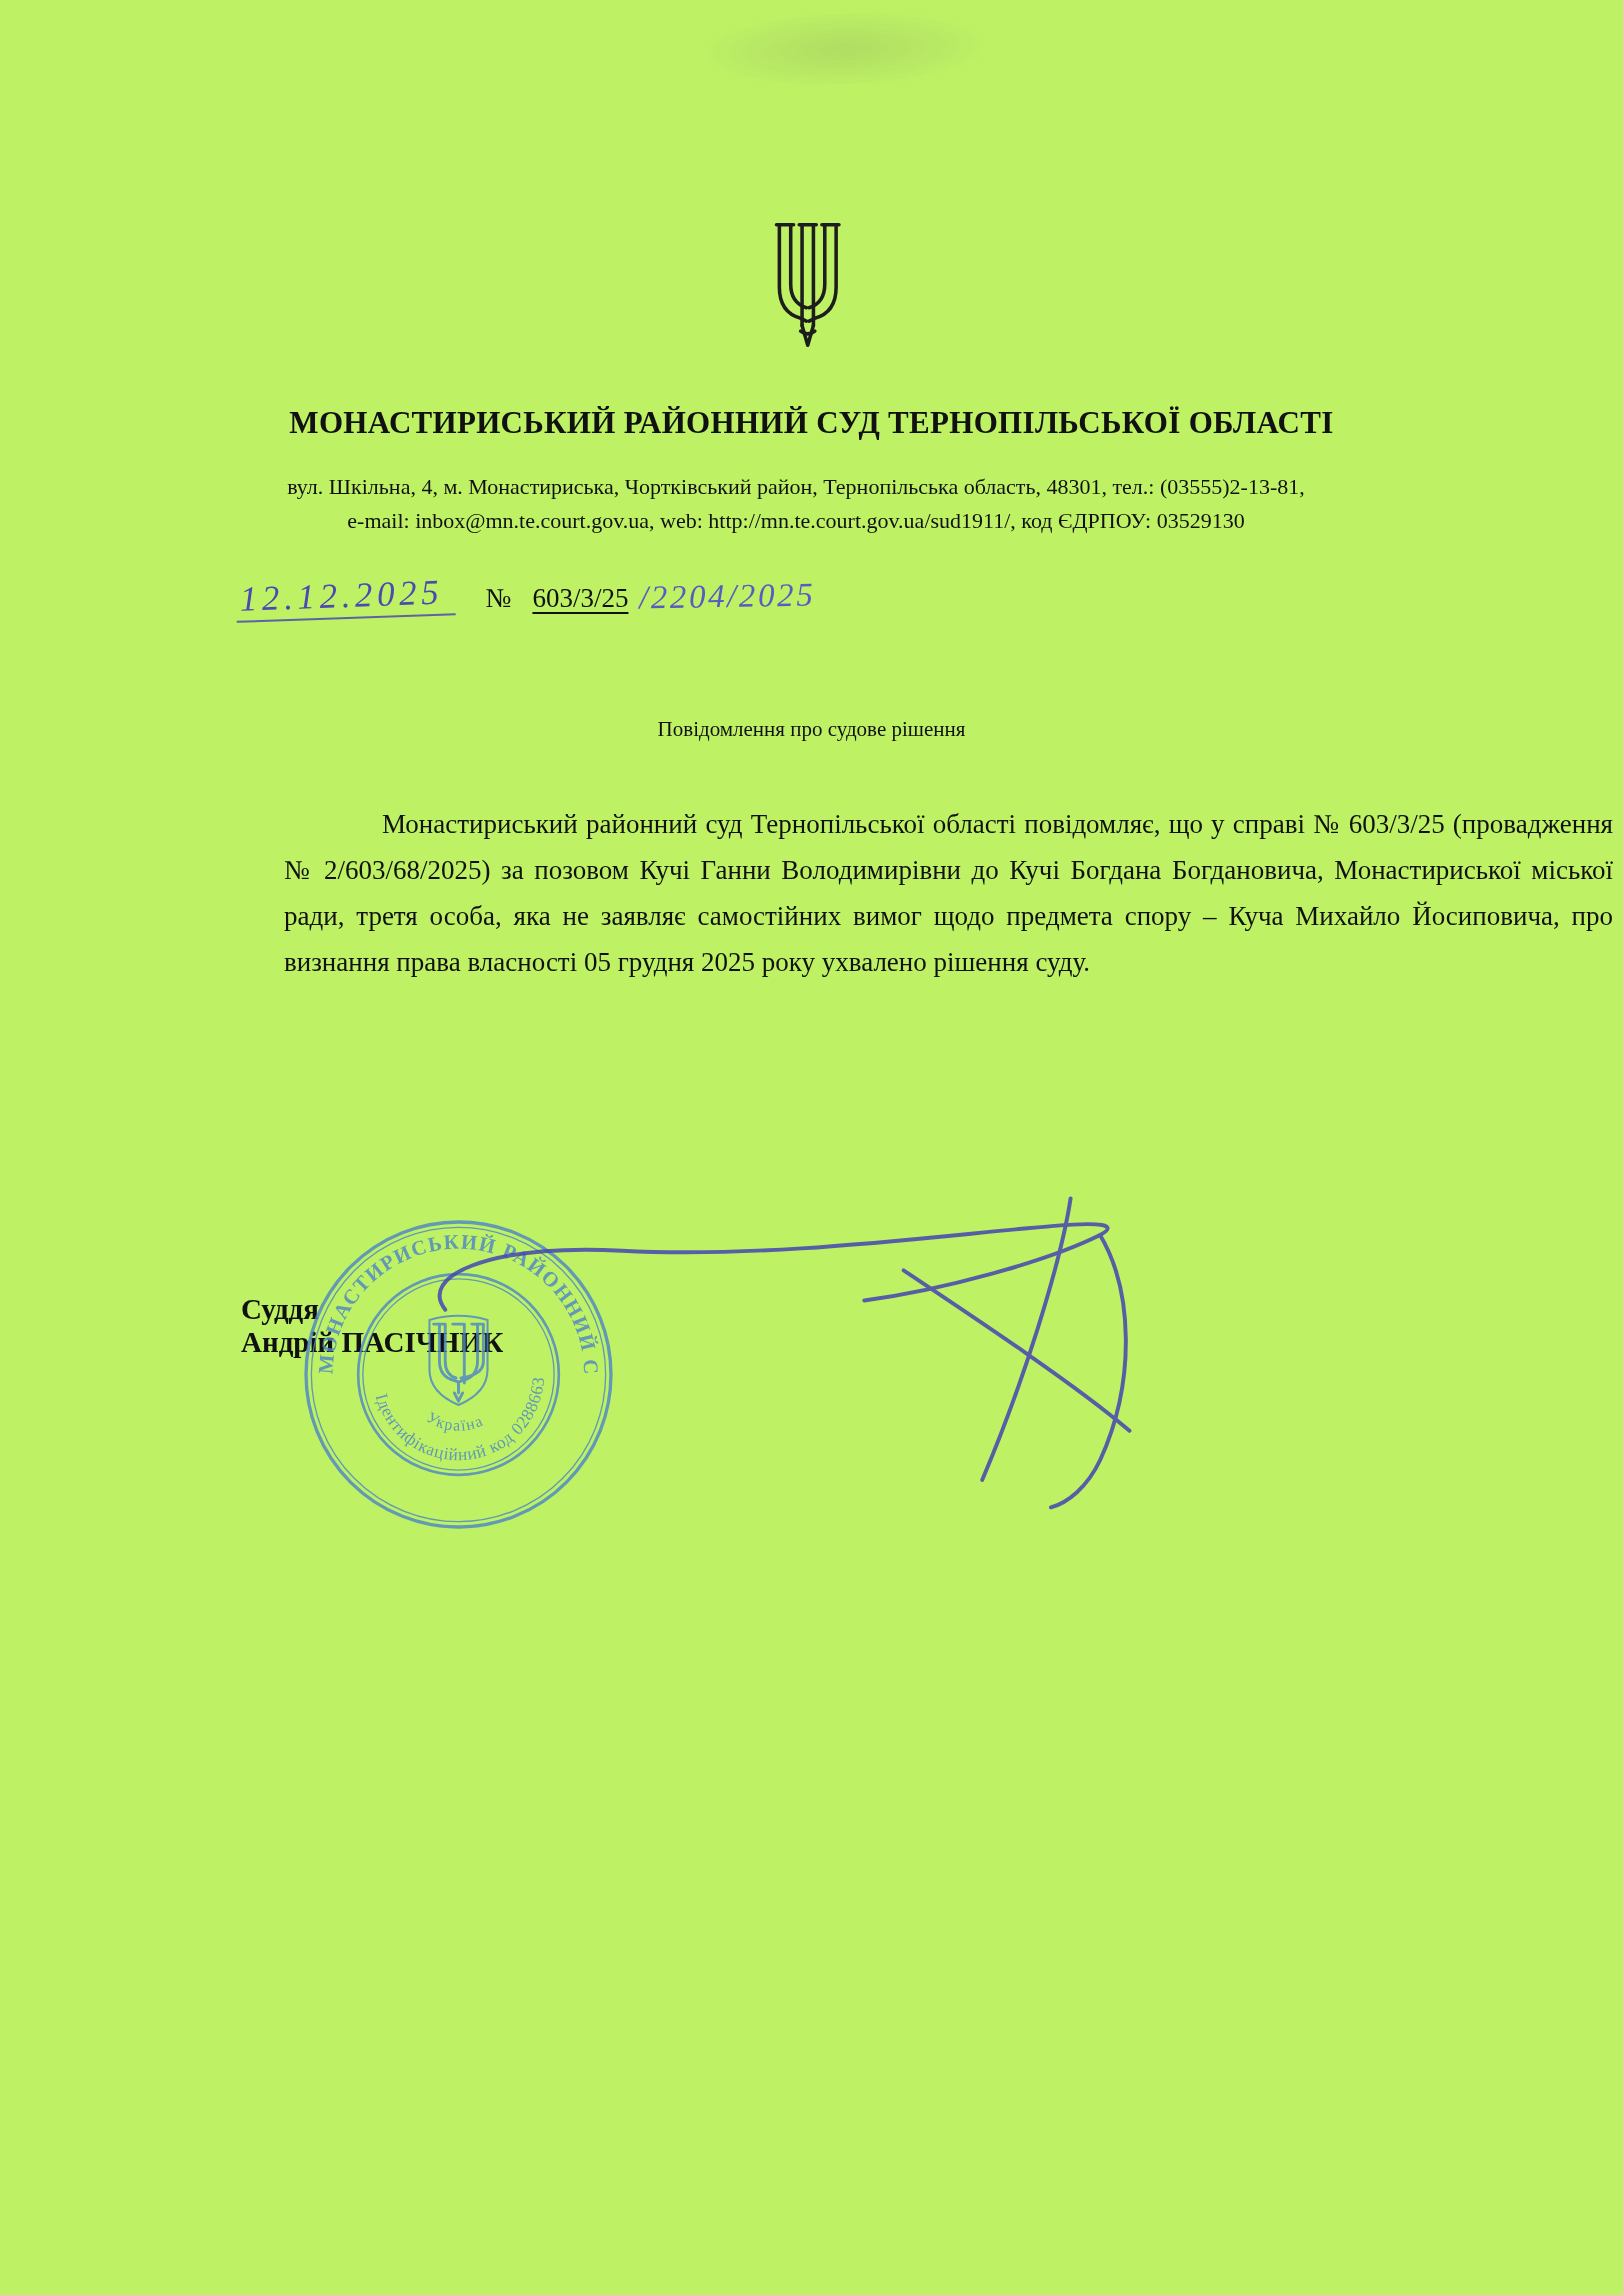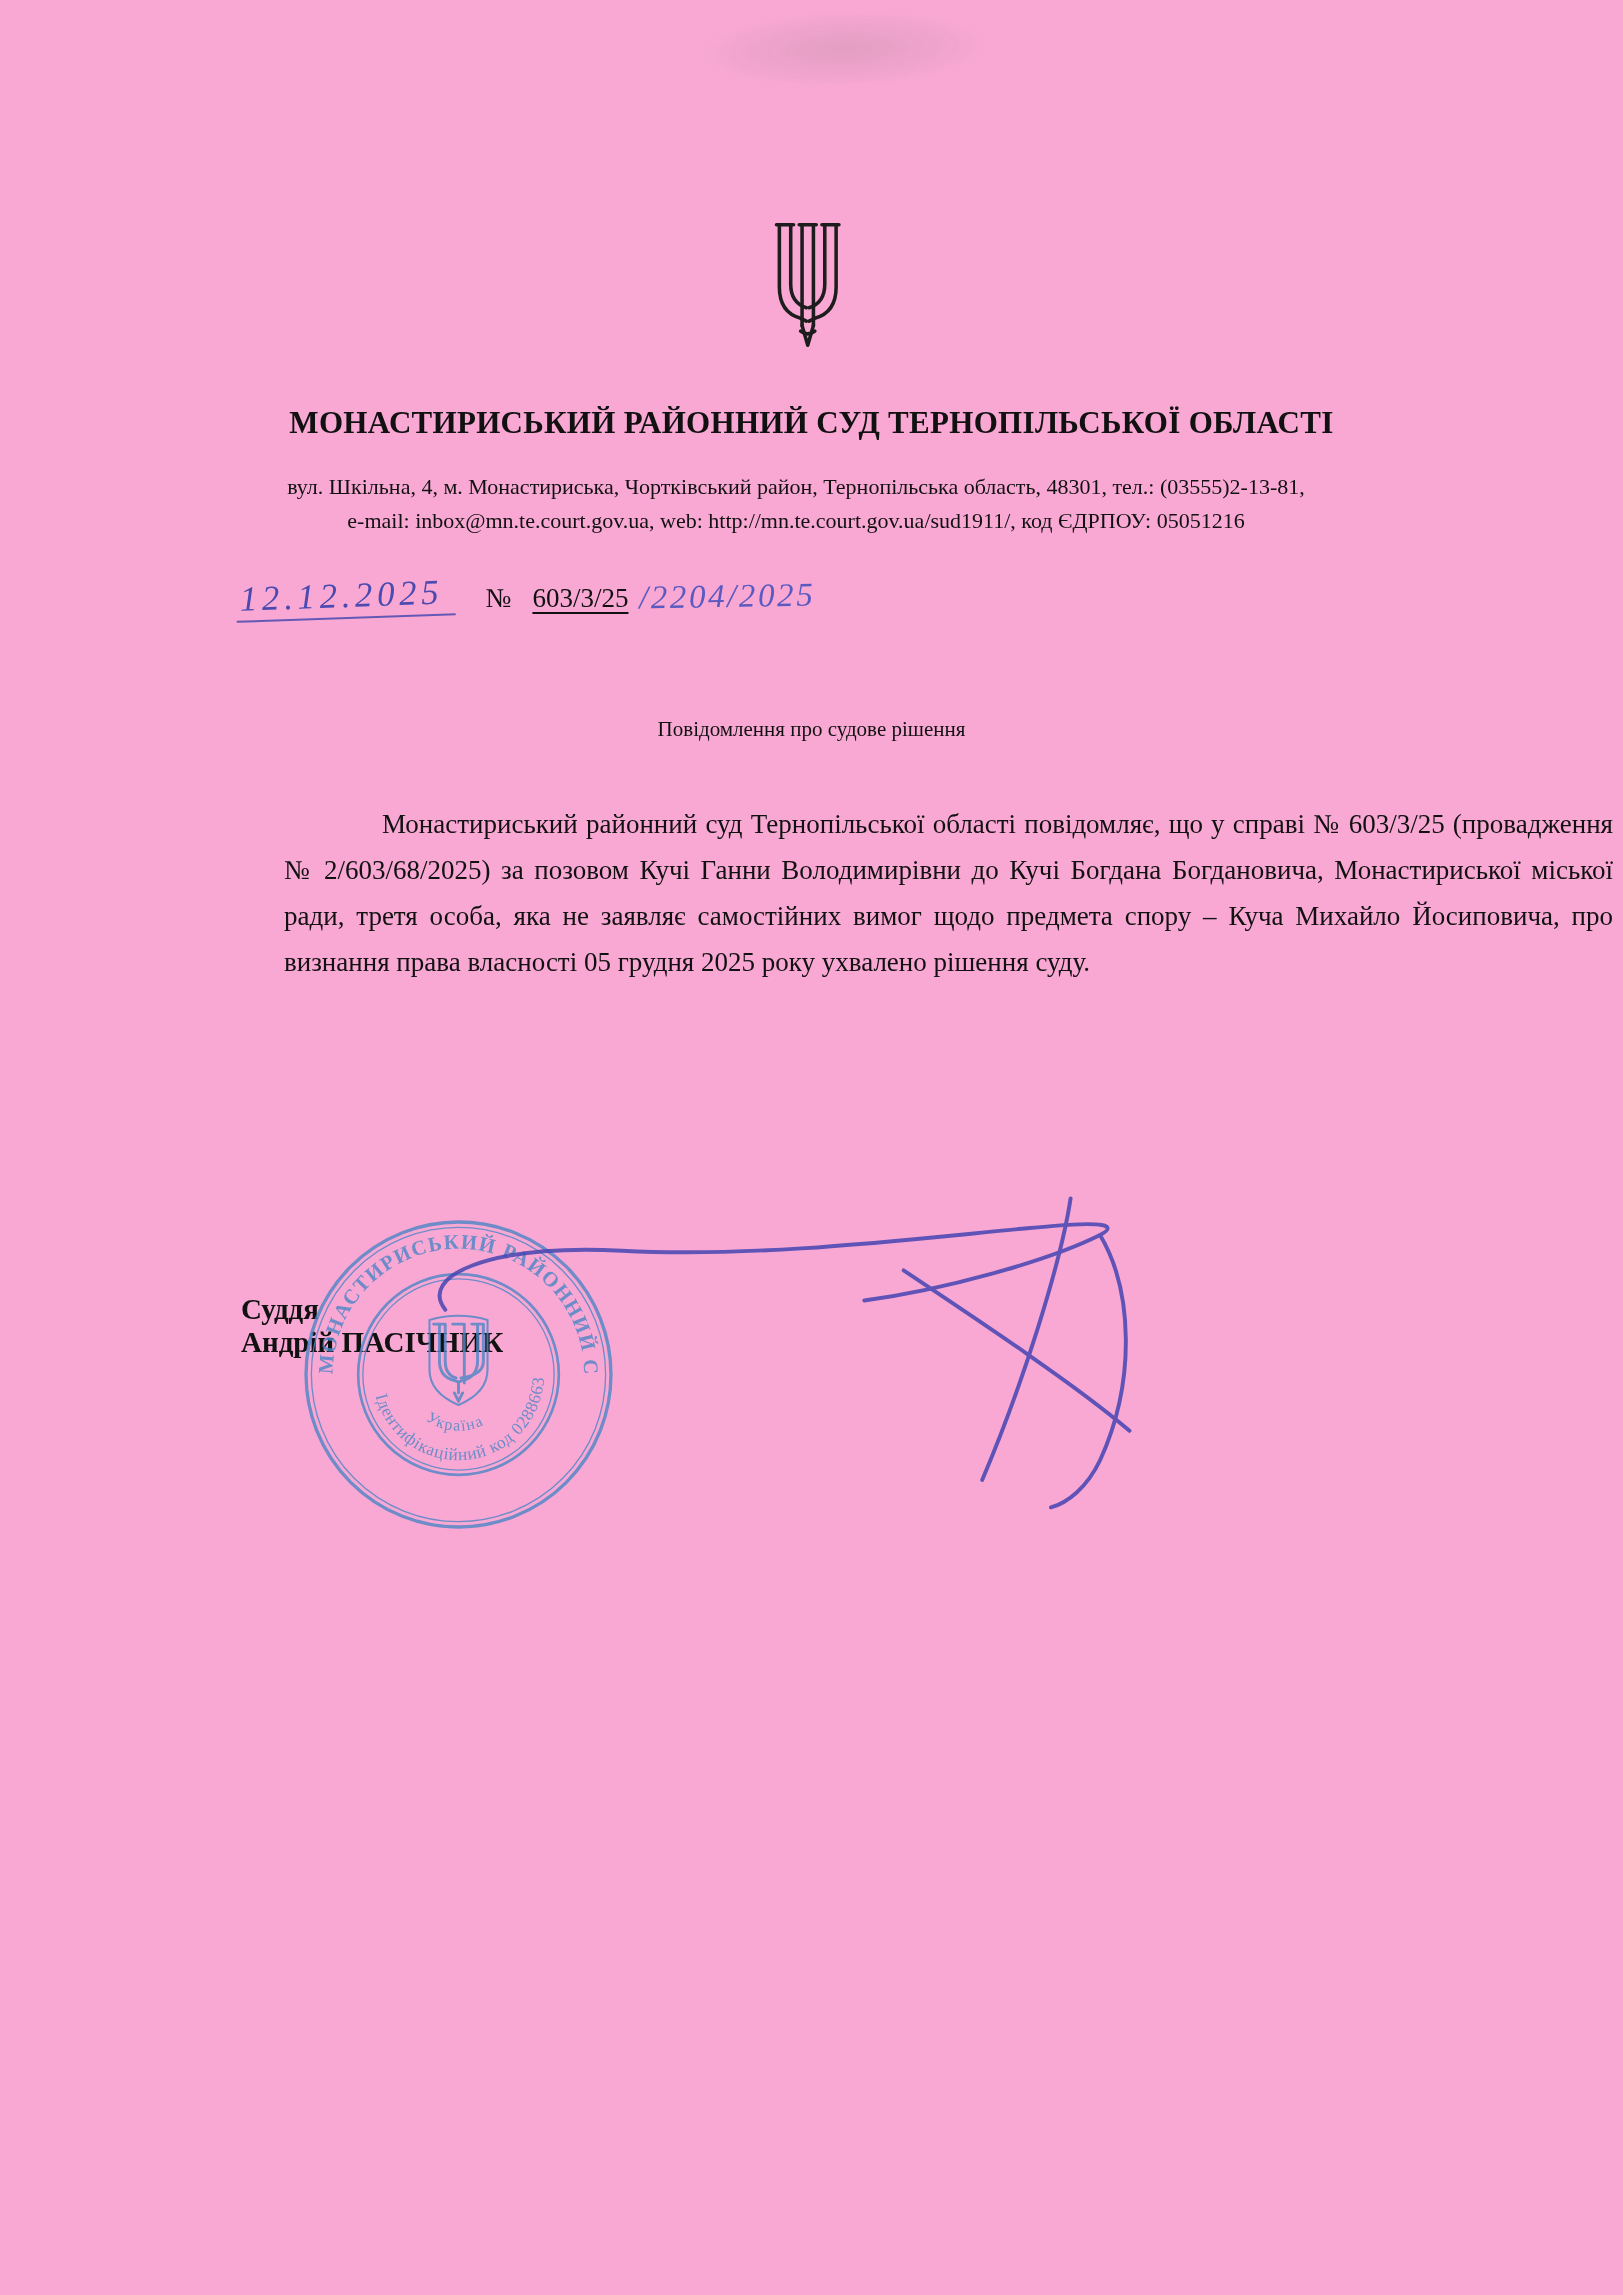--- a/index.html
+++ b/index.html
@@ -1,20 +1,20 @@
 <!DOCTYPE html>
 <html lang="uk" style="font-size:10.5px"><head>
 <meta charset="utf-8">
 <style>
   html,body{margin:0;padding:0;background:#e9e9e9;}
   .page{
     position:relative;
     width:1623px;height:2295px;
     margin:0 auto;
-    background:#f9a8d4;
+    background:#bef264;
     font-family:"Liberation Serif", serif;
     color:#111;
     overflow:hidden;
   }
   
   .smudge{
     position:absolute;left:707px;top:13px;width:275px;height:72px;
     background:radial-gradient(ellipse at center, rgba(90,90,90,.14), rgba(120,120,120,.05) 60%, transparent 75%);
     filter:blur(2px);
     transform:rotate(-2deg);
@@ -103,21 +103,21 @@
       <path d="M78,8 V92 Q78,118 56,125"></path>
       <path d="M94,8 V96 Q94,132 64,140 L56,144"></path>
       <path d="M44,158 Q54,166 64,158"></path>
     </g>
   </svg>
 
   <div class="court-name">МОНАСТИРИСЬКИЙ РАЙОННИЙ СУД ТЕРНОПІЛЬСЬКОЇ ОБЛАСТІ</div>
 
   <div class="addr">
     <div>вул. Шкільна, 4, м. Монастириська, Чортківський район, Тернопільська область, 48301,  тел.: (03555)2-13-81,</div>
-    <div>e-mail: inbox@mn.te.court.gov.ua, web: http://mn.te.court.gov.ua/sud1911/, код ЄДРПОУ: 05051216</div>
+    <div>e-mail: inbox@mn.te.court.gov.ua, web: http://mn.te.court.gov.ua/sud1911/, код ЄДРПОУ: 03529130</div>
   </div>
 
   <div class="refline">
     <span class="hand hand-date">12.12.2025</span>
     <span class="num-label">№</span>
     <span class="num-value">603/3/25</span>
     <span class="hand hand-num">/2204/2025</span>
   </div>
 
   <div class="doc-title">Повідомлення про судове рішення</div>

